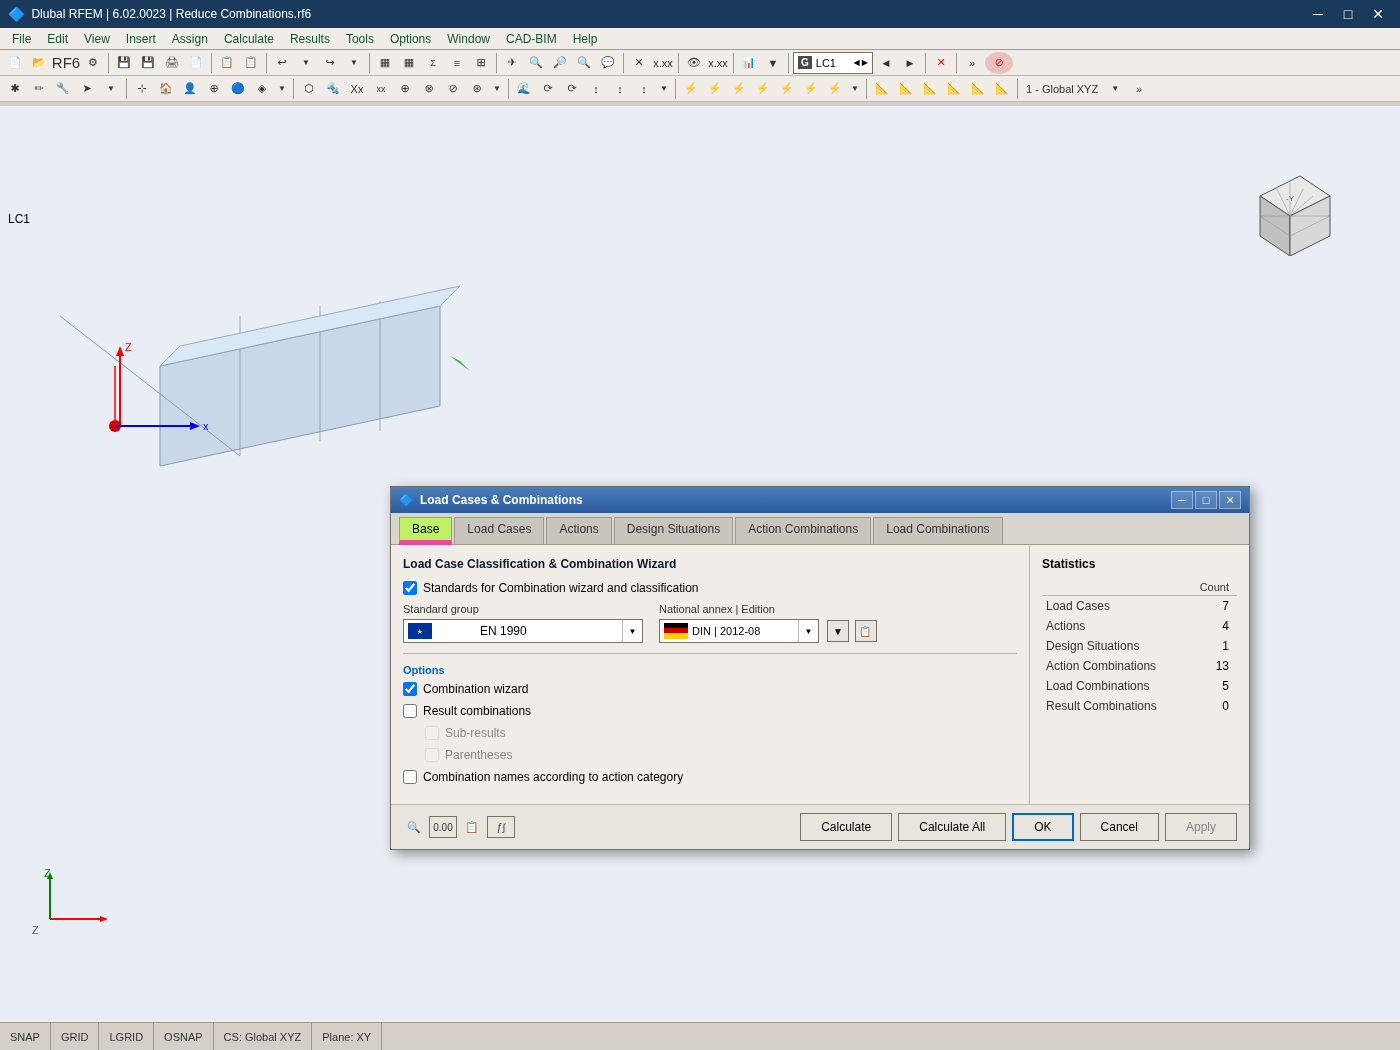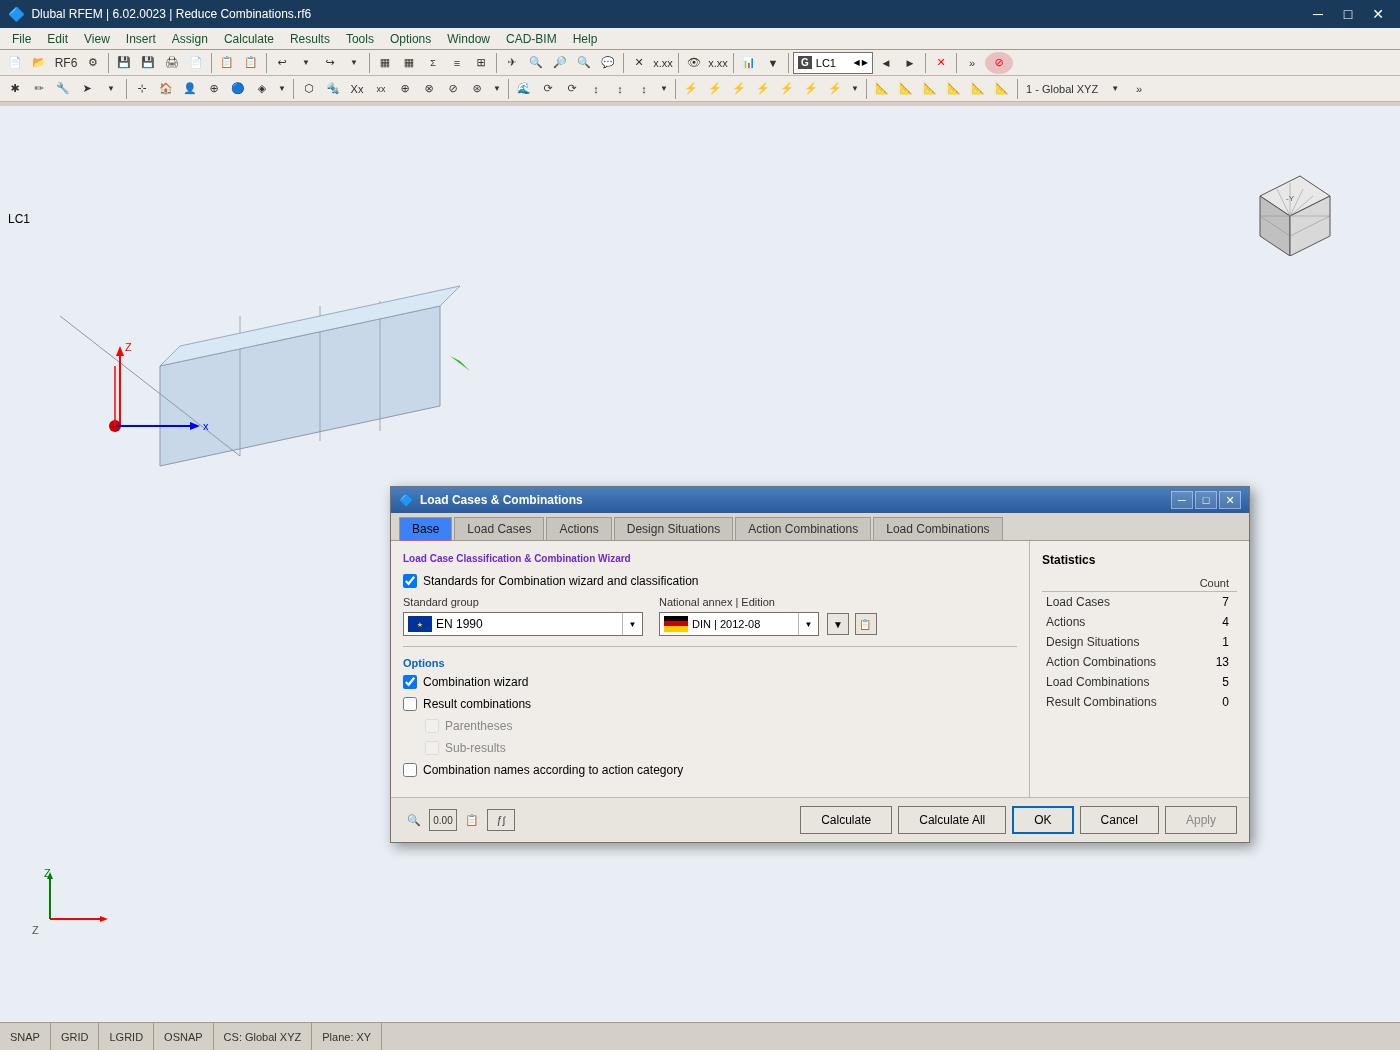--- a/index.html
+++ b/index.html
@@ -30,29 +30,29 @@
     
     .dialog { position: absolute; top: 380px; left: 390px; width: 860px; background: #f0ede8; border: 1px solid #7a7268; box-shadow: 4px 4px 12px rgba(0,0,0,0.4); }
     .dialog-title { background: linear-gradient(180deg, #4a7fbc 0%, #2a5a9c 100%); color: white; height: 26px; display: flex; align-items: center; justify-content: space-between; padding: 0 8px; }
     .dialog-title-left { display: flex; align-items: center; gap: 6px; font-size: 12px; font-weight: bold; }
     .dialog-title-controls { display: flex; gap: 2px; }
     .dialog-btn { width: 22px; height: 18px; border: 1px solid rgba(255,255,255,0.4); background: rgba(255,255,255,0.15); color: white; cursor: pointer; font-size: 11px; display: flex; align-items: center; justify-content: center; }
 
     
     .tabs { display: flex; background: #d8d4ce; border-bottom: 1px solid #a0998e; padding: 4px 8px 0 8px; gap: 2px; }
     .tab { padding: 4px 12px; cursor: pointer; font-size: 12px; background: #c8c4be; border: 1px solid #a0998e; border-bottom: none; color: #333; }
-    .tab.active { background: #3b82f6; color: #000; font-weight: normal; border-bottom: 1px solid #ec4899; margin-bottom: -1px; }
+    .tab.active { background: #bef264; color: #000; font-weight: normal; border-bottom: 5px solid #ec4899; margin-bottom: -1px; }
 
     
     .dialog-content { display: flex; gap: 0; }
     .dialog-main { flex: 1; padding: 12px; }
     .dialog-stats { width: 220px; padding: 12px; border-left: 1px solid #c0b8ae; }
 
     
-    .section-heading { color: #6d28d9; font-weight: bold; font-size: 10px; margin-bottom: 10px; }
+    .section-heading { color: #0f172a; font-weight: bold; font-size: 12px; margin-bottom: 10px; }
     .subsection-heading { color: #555; font-size: 11px; margin-bottom: 6px; font-weight: bold; }
 
     
     .checkbox-row { display: flex; align-items: center; gap: 6px; margin-bottom: 8px; }
     .checkbox-row input[type="checkbox"] { width: 14px; height: 14px; }
     .checkbox-row label { font-size: 12px; color: #000; }
     .checkbox-row.disabled label { color: #888; }
     .checkbox-row.disabled input { opacity: 0.5; }
     .checkbox-indented { margin-left: 22px; }
 
@@ -80,21 +80,21 @@
     .footer-buttons { display: flex; gap: 6px; }
 
     
     .status-bar { position: absolute; bottom: 0; left: 0; right: 0; height: 28px; background: #d4d0c8; border-top: 1px solid #a0998e; display: flex; align-items: center; }
     .status-item { padding: 8px 10px; font-size: 11px; border-right: 1px solid #a0998e; height: 100%; display: flex; align-items: center; color: #333; }
 
     
     select { appearance: none; -webkit-appearance: none; }
 
     
-    .en-select-wrapper { display: flex; align-items: center; border: 1px solid #7a7268; background: white; height: 24px; min-width: 240px; }
+    .en-select-wrapper { display: flex; align-items: center; border: 1px solid #7a7268; background: white; height: 24px; min-width: 240px; gap: 44px; }
     .en-flag { width: 24px; height: 16px; background: #003399; display: flex; align-items: center; justify-content: center; margin: 0 4px; font-size: 8px; color: gold; }
     .en-select-inner { flex: 1; border: none; outline: none; font-size: 12px; background: transparent; height: 100%; }
     .en-select-arrow { width: 20px; height: 100%; display: flex; align-items: center; justify-content: center; font-size: 8px; border-left: 1px solid #c0b8ae; cursor: pointer; }
 
     .din-select-wrapper { display: flex; align-items: center; border: 1px solid #7a7268; background: white; height: 24px; min-width: 160px; }
     .din-flag { width: 24px; height: 16px; margin: 0 4px; display: flex; flex-direction: column; }
     .flag-stripe-black { height: 5px; background: #000; }
     .flag-stripe-red { height: 5px; background: #cc0000; }
     .flag-stripe-gold { height: 6px; background: #ffcc00; }
     .din-select-inner { flex: 1; border: none; outline: none; font-size: 11px; background: transparent; height: 100%; }
@@ -130,21 +130,21 @@
   <span class="menu-item">Tools</span>
   <span class="menu-item">Options</span>
   <span class="menu-item">Window</span>
   <span class="menu-item">CAD-BIM</span>
   <span class="menu-item">Help</span>
 </div>
 
 <div class="toolbar">
   <button class="tool-btn">📄</button>
   <button class="tool-btn">📂</button>
-  <button class="tool-btn" style="font-size:12px; width:28px;">RF6</button>
+  <button class="tool-btn" style="font-size:15px; width:28px;">RF6</button>
   <button class="tool-btn">⚙</button>
   <div class="toolbar-sep"></div>
   <button class="tool-btn">💾</button>
   <button class="tool-btn">💾</button>
   <button class="tool-btn">🖨</button>
   <button class="tool-btn">📄</button>
   <div class="toolbar-sep"></div>
   <button class="tool-btn">📋</button>
   <button class="tool-btn">📋</button>
   <div class="toolbar-sep"></div>
@@ -382,27 +382,27 @@
           <input type="checkbox" id="cb-wizard" checked="" style="">
           <label for="cb-wizard">Combination wizard</label>
         </div>
 
         <div class="checkbox-row">
           <input type="checkbox" id="cb-result" style="">
           <label for="cb-result">Result combinations</label>
         </div>
 
         <div class="checkbox-row checkbox-indented disabled">
+          <input type="checkbox" id="cb-subresults" disabled="" style="">
+          <label for="cb-subresults" style="color:#888;">Sub-results</label>
+        </div>
+
+        <div class="checkbox-row checkbox-indented disabled">
           <input type="checkbox" id="cb-parens" disabled="" style="">
           <label for="cb-parens" style="color:#888;">Parentheses</label>
-        </div>
-
-        <div class="checkbox-row checkbox-indented disabled">
-          <input type="checkbox" id="cb-subresults" disabled="" style="">
-          <label for="cb-subresults" style="color:#888;">Sub-results</label>
         </div>
 
         <div style="margin-top:6px;"></div>
 
         <div class="checkbox-row">
           <input type="checkbox" id="cb-combnames" style="">
           <label for="cb-combnames">Combination names according to action category</label>
         </div>
 
       </div>

